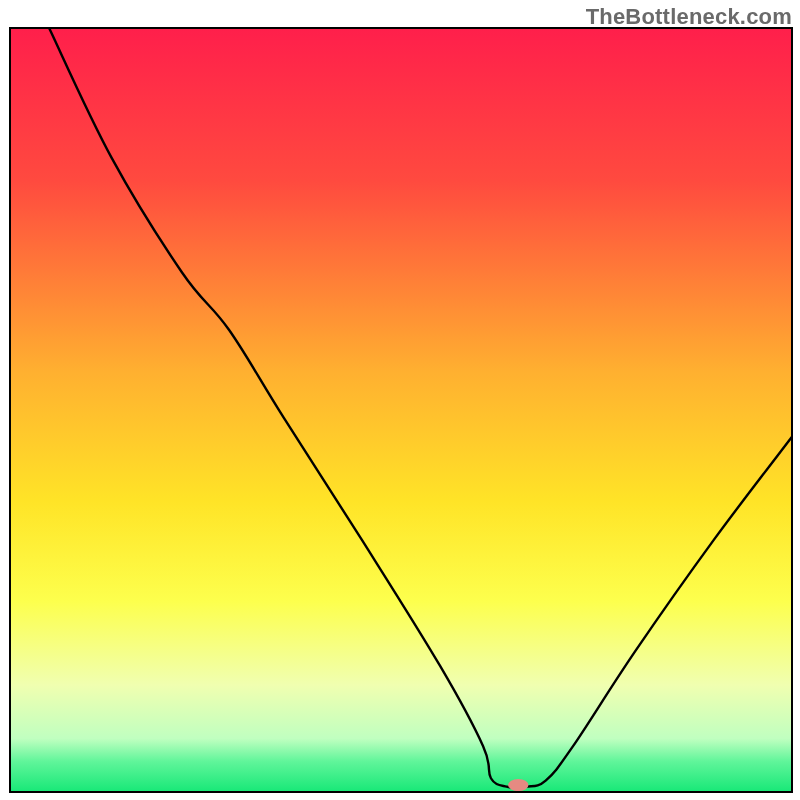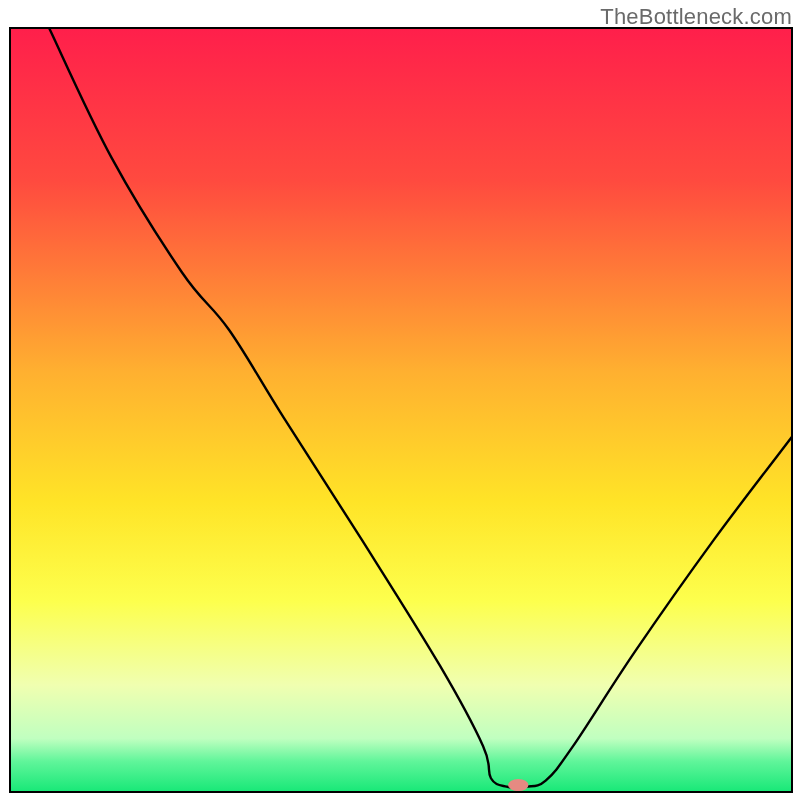--- a/index.html
+++ b/index.html
@@ -12,21 +12,21 @@
     position: relative;
     width: 800px;
     height: 800px;
   }
   .watermark {
     position: absolute;
     top: 4px;
     right: 8px;
     color: #6a6a6a;
     font-size: 22px;
-    font-weight: 400;
+    font-weight: 700;
     letter-spacing: 0.2px;
   }
   svg {
     display: block;
   }
 </style>
 </head>
 <body>
 
 <div class="chart-container">

